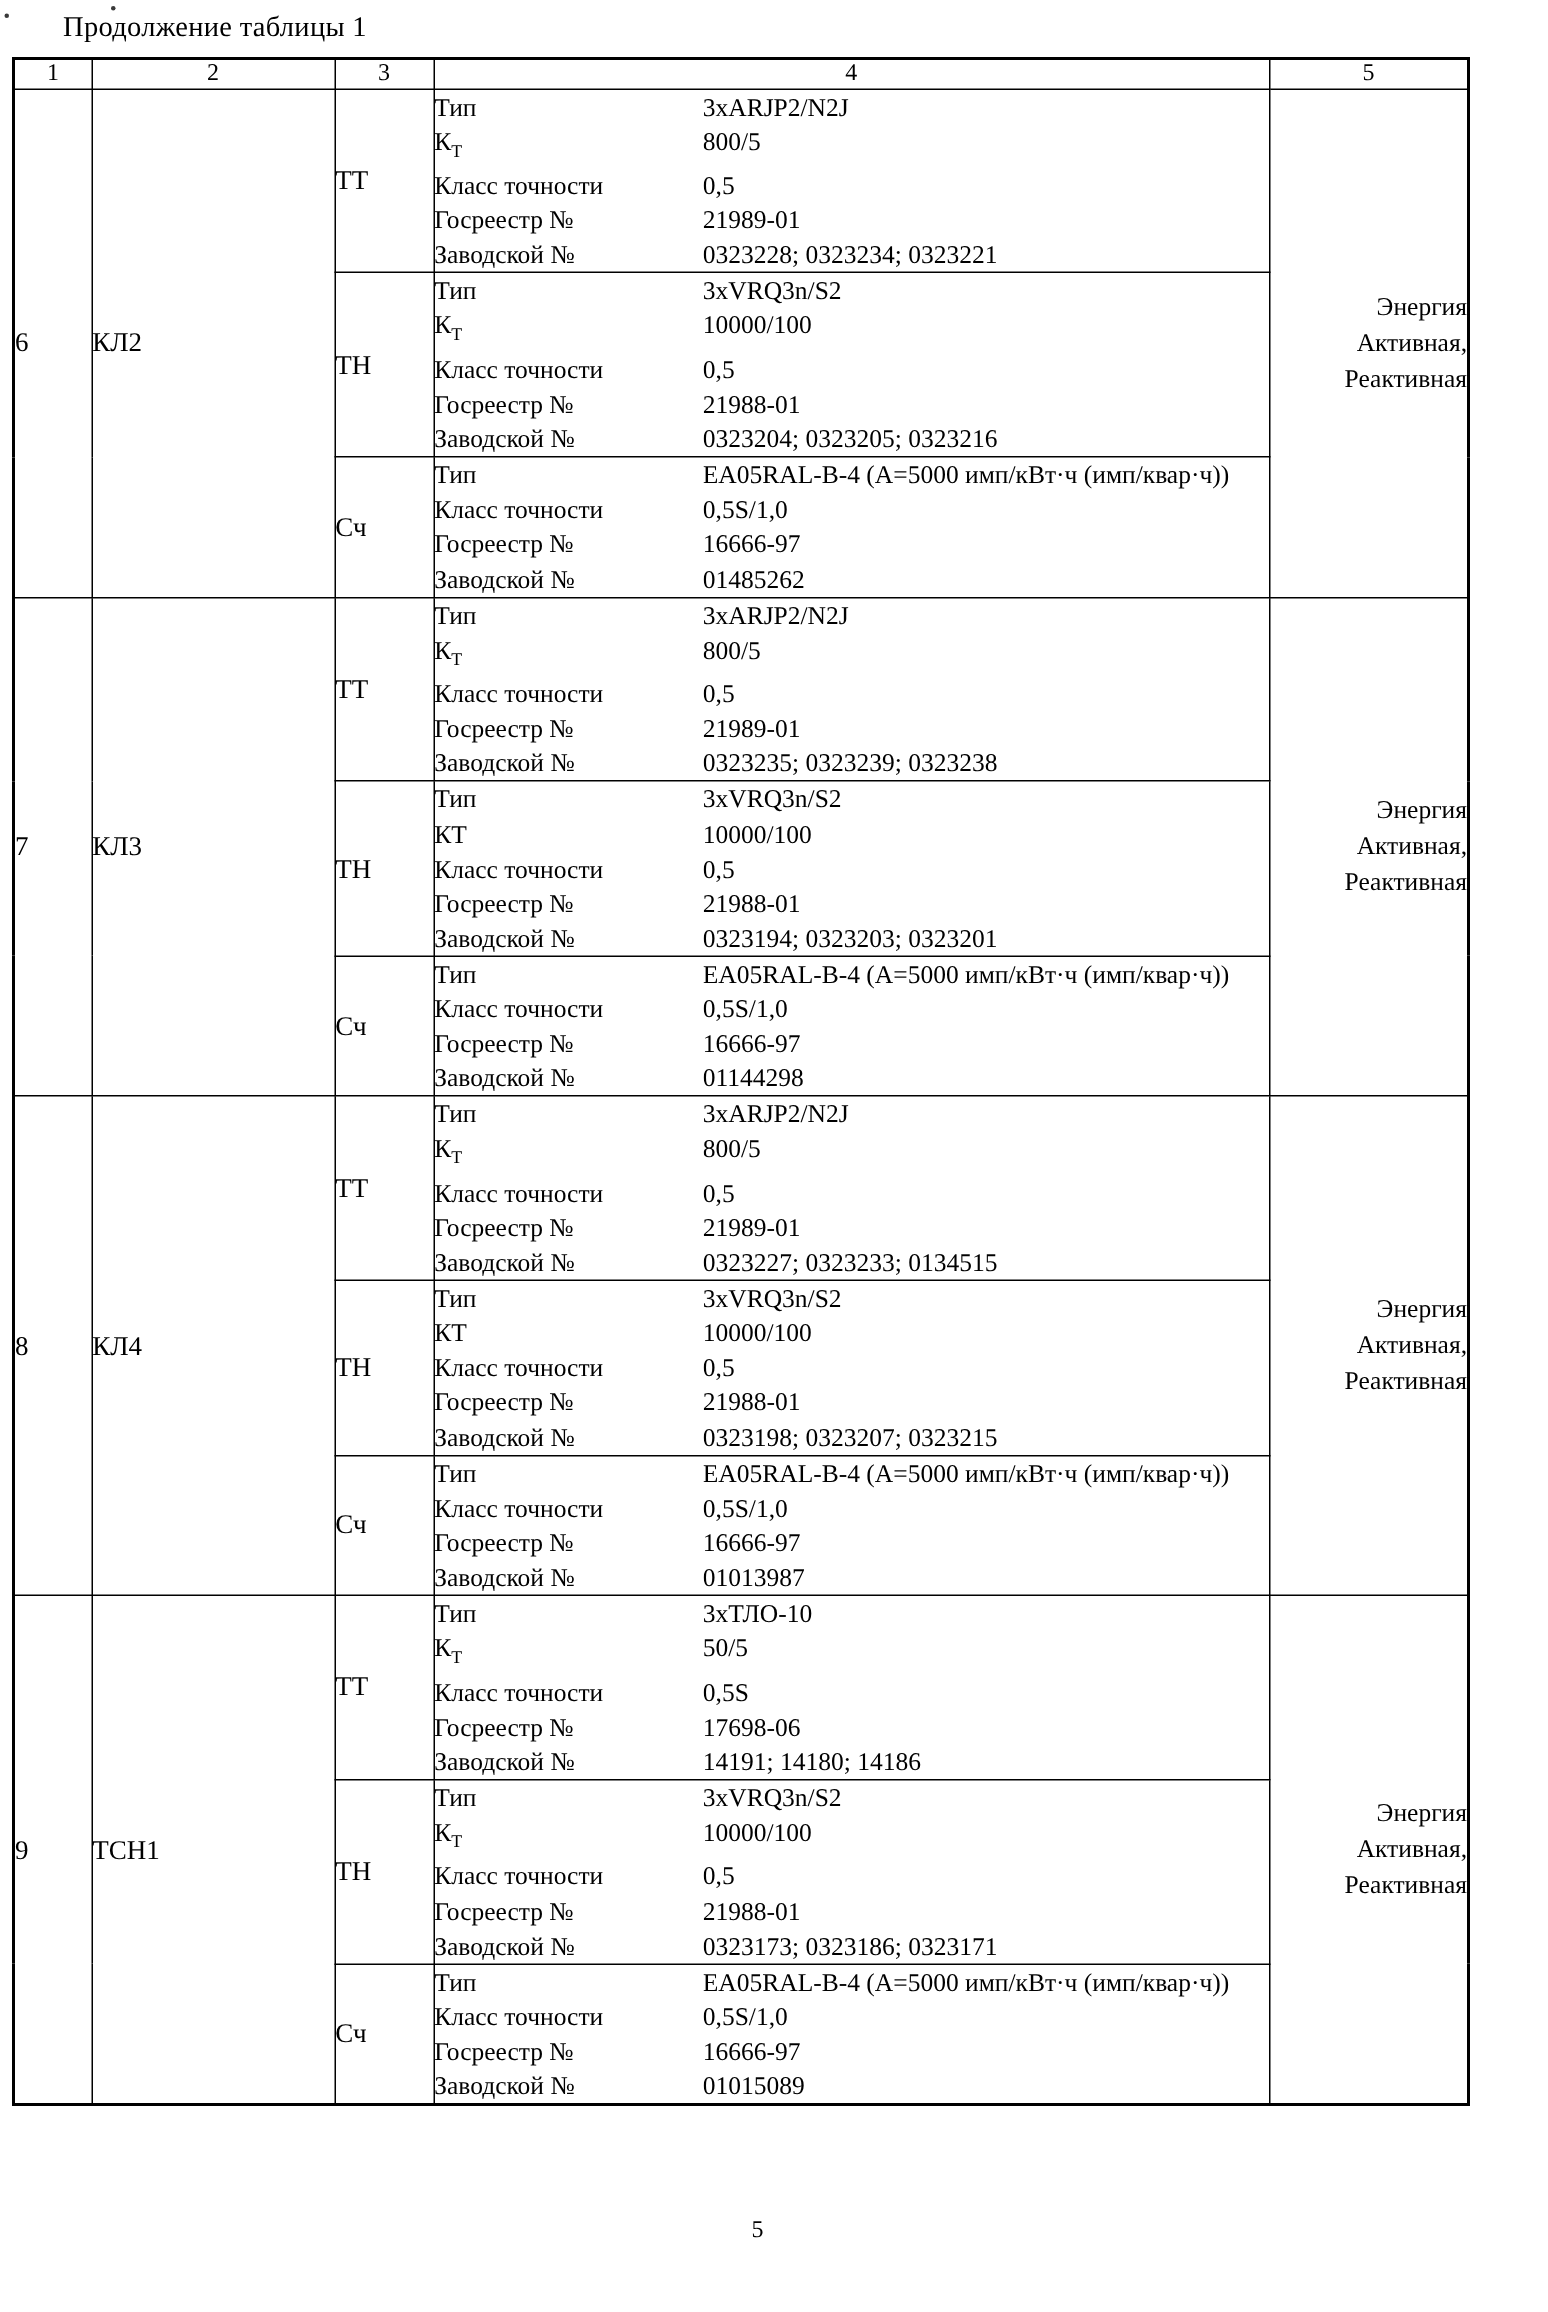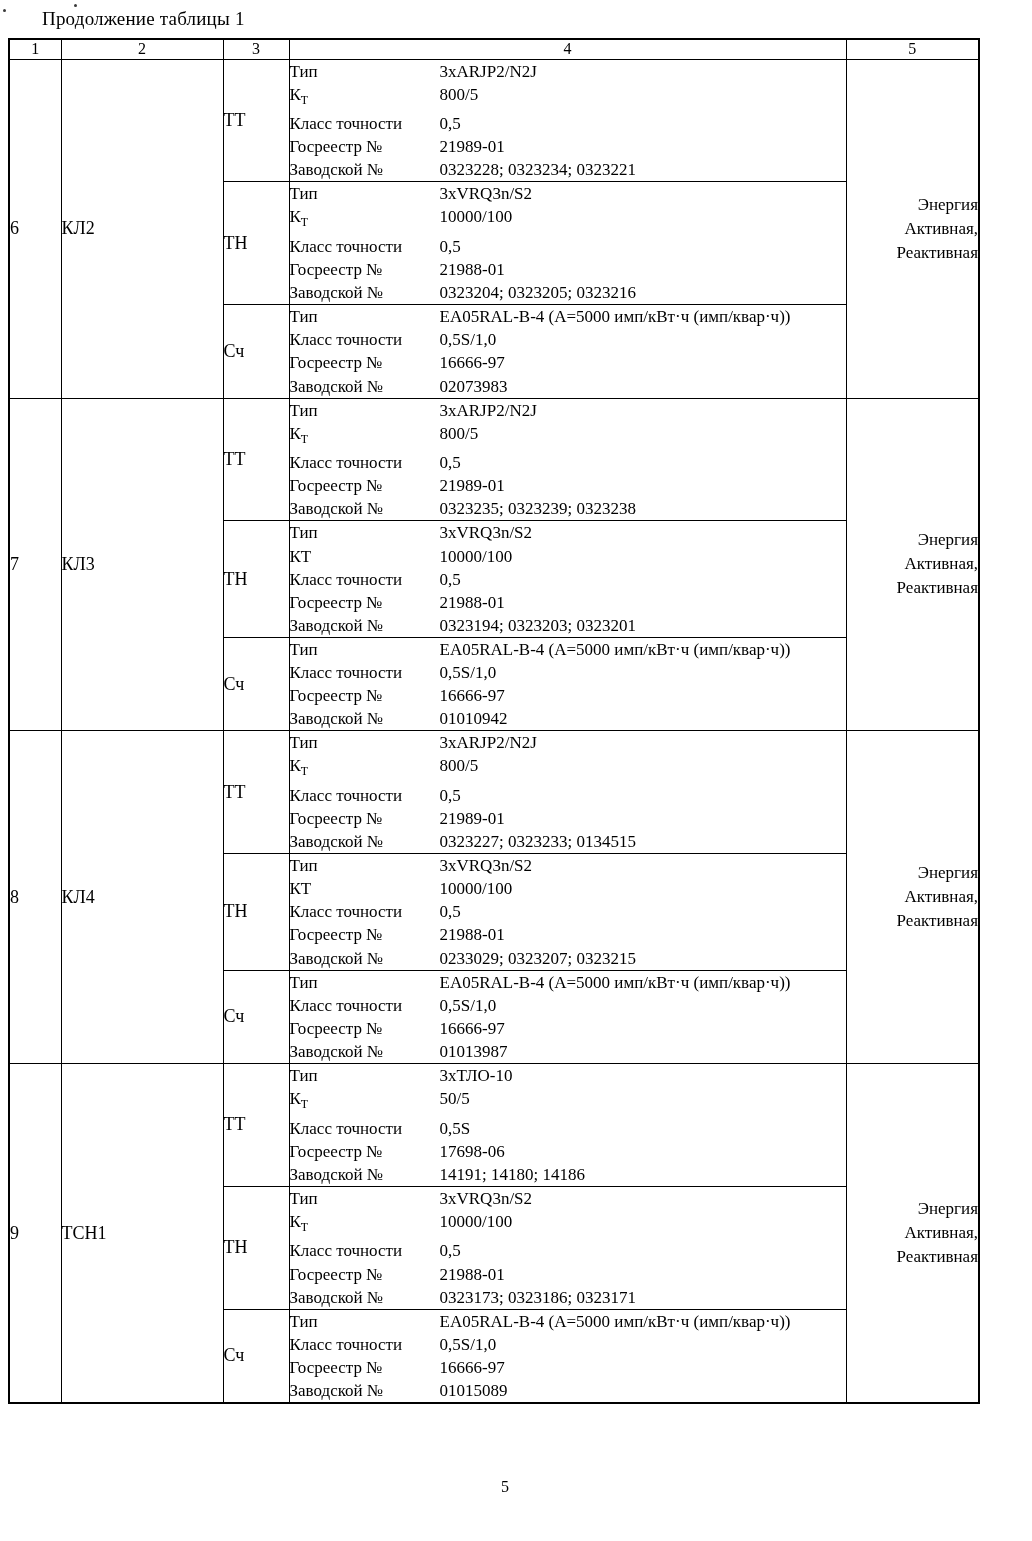--- a/index.html
+++ b/index.html
@@ -32,21 +32,21 @@
   td.c4{
     vertical-align:top;padding:3px 2px 2px 9px;font-size:17px;
   }
   td.c5{
     text-align:right;vertical-align:middle;font-size:17px;line-height:24px;
   }
   .attrs{
     display:grid;grid-template-columns:150px 1fr;
     line-height:23.1px;white-space:nowrap;
   }
-  .aval{overflow:hidden;}
+  .aval{overflow:hidden;margin-left:29px;}
   sub{font-size:70%;}
   .page-number{
     position:absolute;left:0;top:1478px;width:1010px;
     text-align:center;font-size:16px;
   }
 </style>
 </head>
 <body>
 
 <div class="speck" style="left:3px;top:9px;"></div>
@@ -117,21 +117,21 @@
         <td class="c3">Сч</td>
         <td class="c4">
           <div class="attrs">
             <div class="albl">Тип</div>
             <div class="aval">EA05RAL-B-4 (A=5000 имп/кВт·ч (имп/квар·ч))</div>
             <div class="albl">Класс точности</div>
             <div class="aval">0,5S/1,0</div>
             <div class="albl">Госреестр №</div>
             <div class="aval">16666-97</div>
             <div class="albl">Заводской №</div>
-            <div class="aval">02073983</div>
+            <div class="aval">01485262</div>
           </div>
         </td>
       </tr>
       <tr class="r0">
         <td class="c1" rowspan="3">7</td>
         <td class="c2" rowspan="3">КЛ3</td>
         <td class="c3">ТТ</td>
         <td class="c4">
           <div class="attrs">
             <div class="albl">Тип</div>
@@ -173,21 +173,21 @@
         <td class="c3">Сч</td>
         <td class="c4">
           <div class="attrs">
             <div class="albl">Тип</div>
             <div class="aval">EA05RAL-B-4 (A=5000 имп/кВт·ч (имп/квар·ч))</div>
             <div class="albl">Класс точности</div>
             <div class="aval">0,5S/1,0</div>
             <div class="albl">Госреестр №</div>
             <div class="aval">16666-97</div>
             <div class="albl">Заводской №</div>
-            <div class="aval">01010942</div>
+            <div class="aval">01144298</div>
           </div>
         </td>
       </tr>
       <tr class="r0">
         <td class="c1" rowspan="3">8</td>
         <td class="c2" rowspan="3">КЛ4</td>
         <td class="c3">ТТ</td>
         <td class="c4">
           <div class="attrs">
             <div class="albl">Тип</div>
@@ -214,21 +214,21 @@
           <div class="attrs">
             <div class="albl">Тип</div>
             <div class="aval">3xVRQ3n/S2</div>
             <div class="albl">КТ</div>
             <div class="aval">10000/100</div>
             <div class="albl">Класс точности</div>
             <div class="aval">0,5</div>
             <div class="albl">Госреестр №</div>
             <div class="aval">21988-01</div>
             <div class="albl">Заводской №</div>
-            <div class="aval">0233029; 0323207; 0323215</div>
+            <div class="aval">0323198; 0323207; 0323215</div>
           </div>
         </td>
       </tr>
       <tr class="r2">
         <td class="c3">Сч</td>
         <td class="c4">
           <div class="attrs">
             <div class="albl">Тип</div>
             <div class="aval">EA05RAL-B-4 (A=5000 имп/кВт·ч (имп/квар·ч))</div>
             <div class="albl">Класс точности</div>

